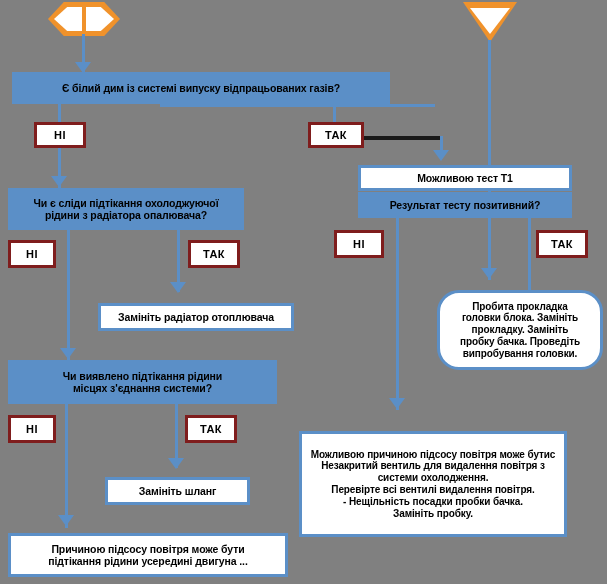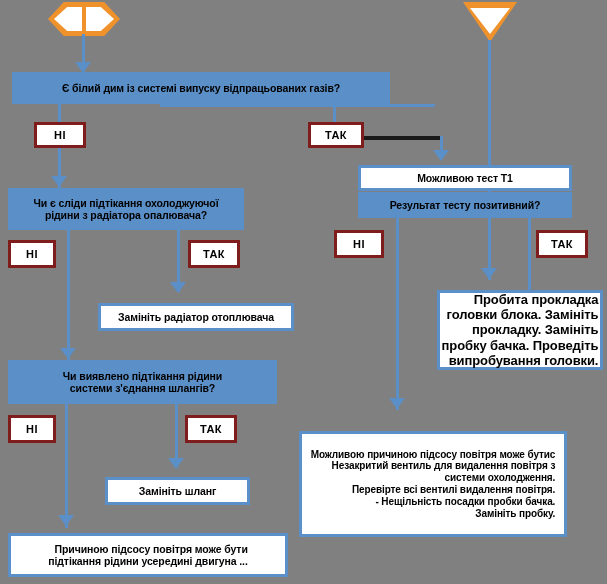--- a/index.html
+++ b/index.html
@@ -107,21 +107,21 @@
     clip-path: polygon(0% 0%, 100% 0%, 50% 100%);
   }
   .trimark::after {
     content: "";
     position: absolute;
     left: 7px; top: 6px; right: 7px; bottom: 8px;
     background: #FFFFFF;
     clip-path: polygon(0% 0%, 100% 0%, 50% 100%);
   }
 
-  .ml { white-space: pre-line; text-align: right; }
+  .ml { white-space: pre-line; }
 </style>
 </head>
 <body>
 
 <div id="canvas">
 
   <div class="hexmark" style="left:48px; top:2px;"></div>
   <div class="vline" style="left:82px; top:34px; height:40px;"></div>
   <div class="arrowhead" style="left:75px; top:62px;"></div>
 
@@ -166,21 +166,21 @@
   </div>
   <div class="vline" style="left:177px; top:230px; height:62px;"></div>
   <div class="arrowhead" style="left:170px; top:282px;"></div>
 
   <div class="node process" style="left:98px; top:303px; width:196px; height:28px;">
     <span>Замініть радіатор отоплювача</span>
   </div>
 
   <div class="node decision ml" style="left:8px; top:360px; width:269px; height:44px; flex-direction:column; justify-content:center;">
     <span>Чи виявлено   підтікання  рідини</span>
-    <span>системи  з'єднання шлангів?</span>
+    <span>місцях  з'єднання системи?</span>
   </div>
 
   <div class="node chip" style="left:8px; top:415px; width:48px; height:28px;">
     <span>НІ</span>
   </div>
   <div class="vline" style="left:65px; top:404px; height:124px;"></div>
   <div class="arrowhead" style="left:58px; top:515px;"></div>
 
   <div class="node chip" style="left:185px; top:415px; width:52px; height:28px;">
     <span>ТАК</span>
@@ -208,21 +208,21 @@
     <span>НІ</span>
   </div>
   <div class="vline" style="left:396px; top:218px; height:192px;"></div>
   <div class="arrowhead" style="left:389px; top:398px;"></div>
 
   <div class="node chip" style="left:536px; top:230px; width:52px; height:28px;">
     <span>ТАК</span>
   </div>
   <div class="vline" style="left:528px; top:218px; height:72px;"></div>
 
-  <div class="node process ml" style="left:437px; top:290px; width:166px; height:80px; flex-direction:column; justify-content:center; font-size:13px;">
+  <div class="node process ml" style="left:437px; top:290px; width:166px; height:80px; flex-direction:column; justify-content:center; font-size:10px;border-radius:22px;">
     <span>Пробита прокладка
 головки блока. Замініть
 прокладку. Замініть
 пробку бачка. Проведіть
 випробування головки.</span>
   </div>
 
   <div class="node process ml" style="left:299px; top:410px; width:268px; height:106px; flex-direction:column; justify-content:center; font-size:10px;margin-top:21px;">
     <span>Можливою  причиною підсосу повітря може бутис
 Незакритий вентиль  для видалення  повітря з

